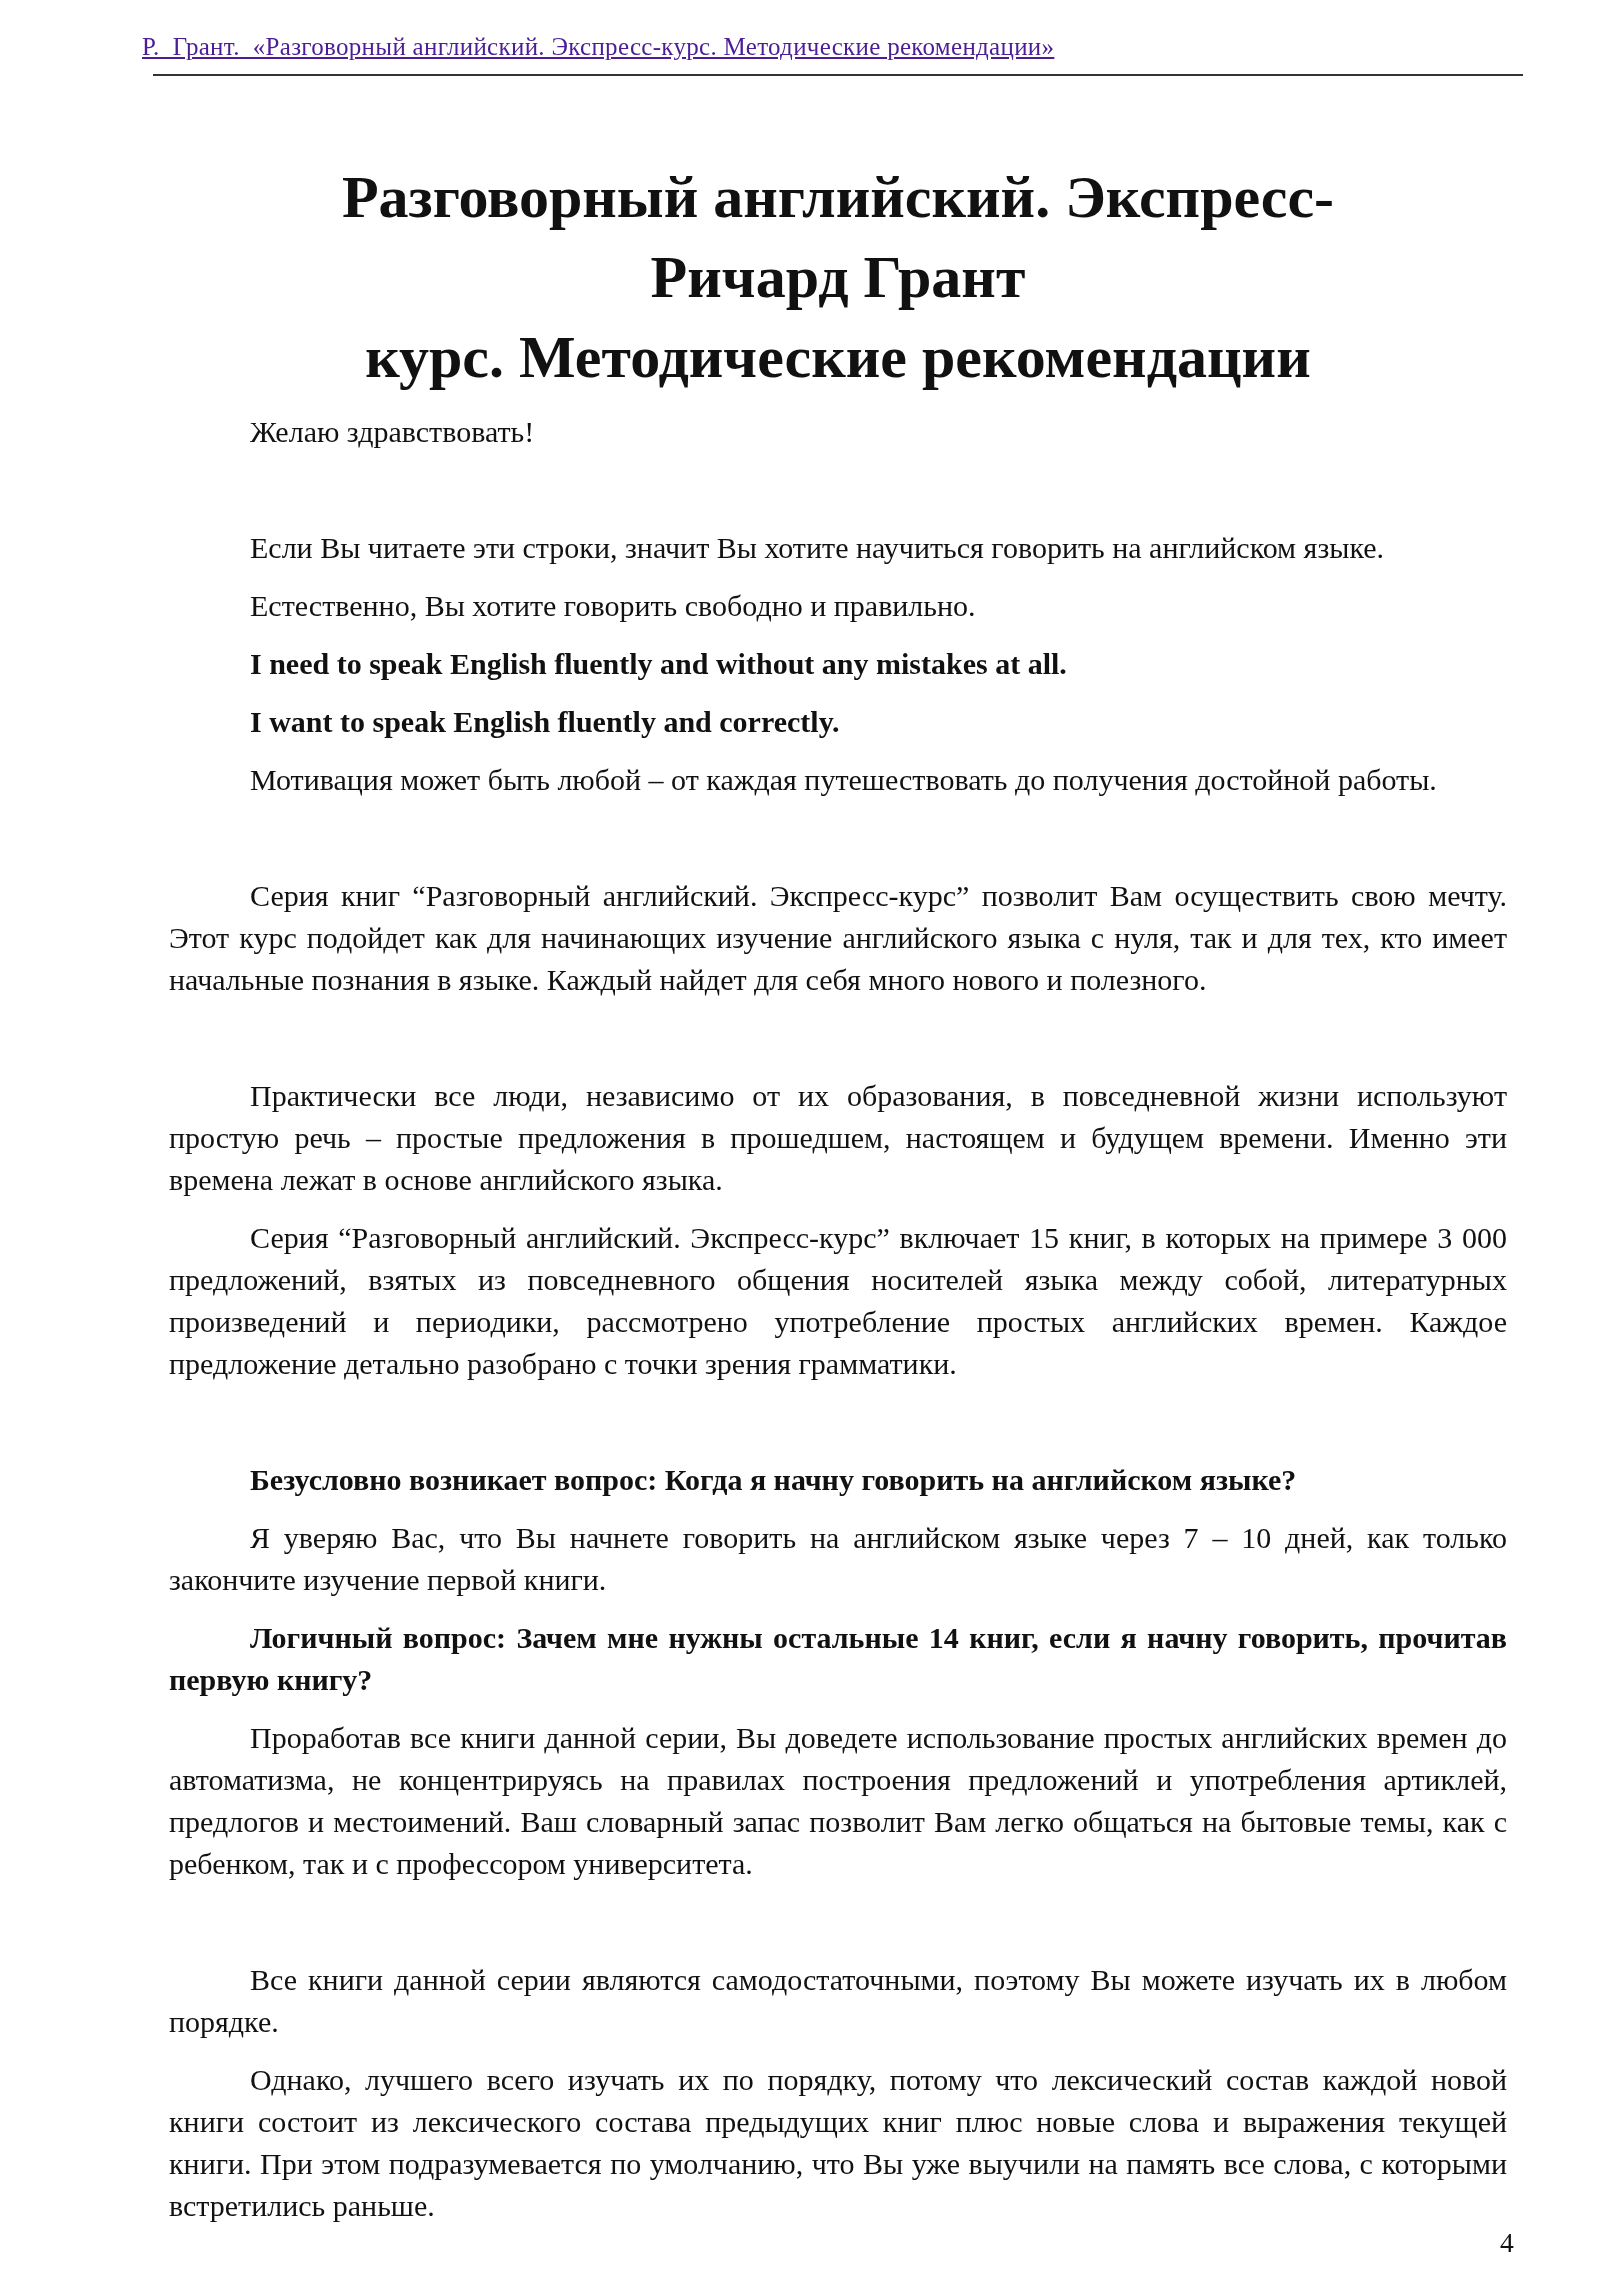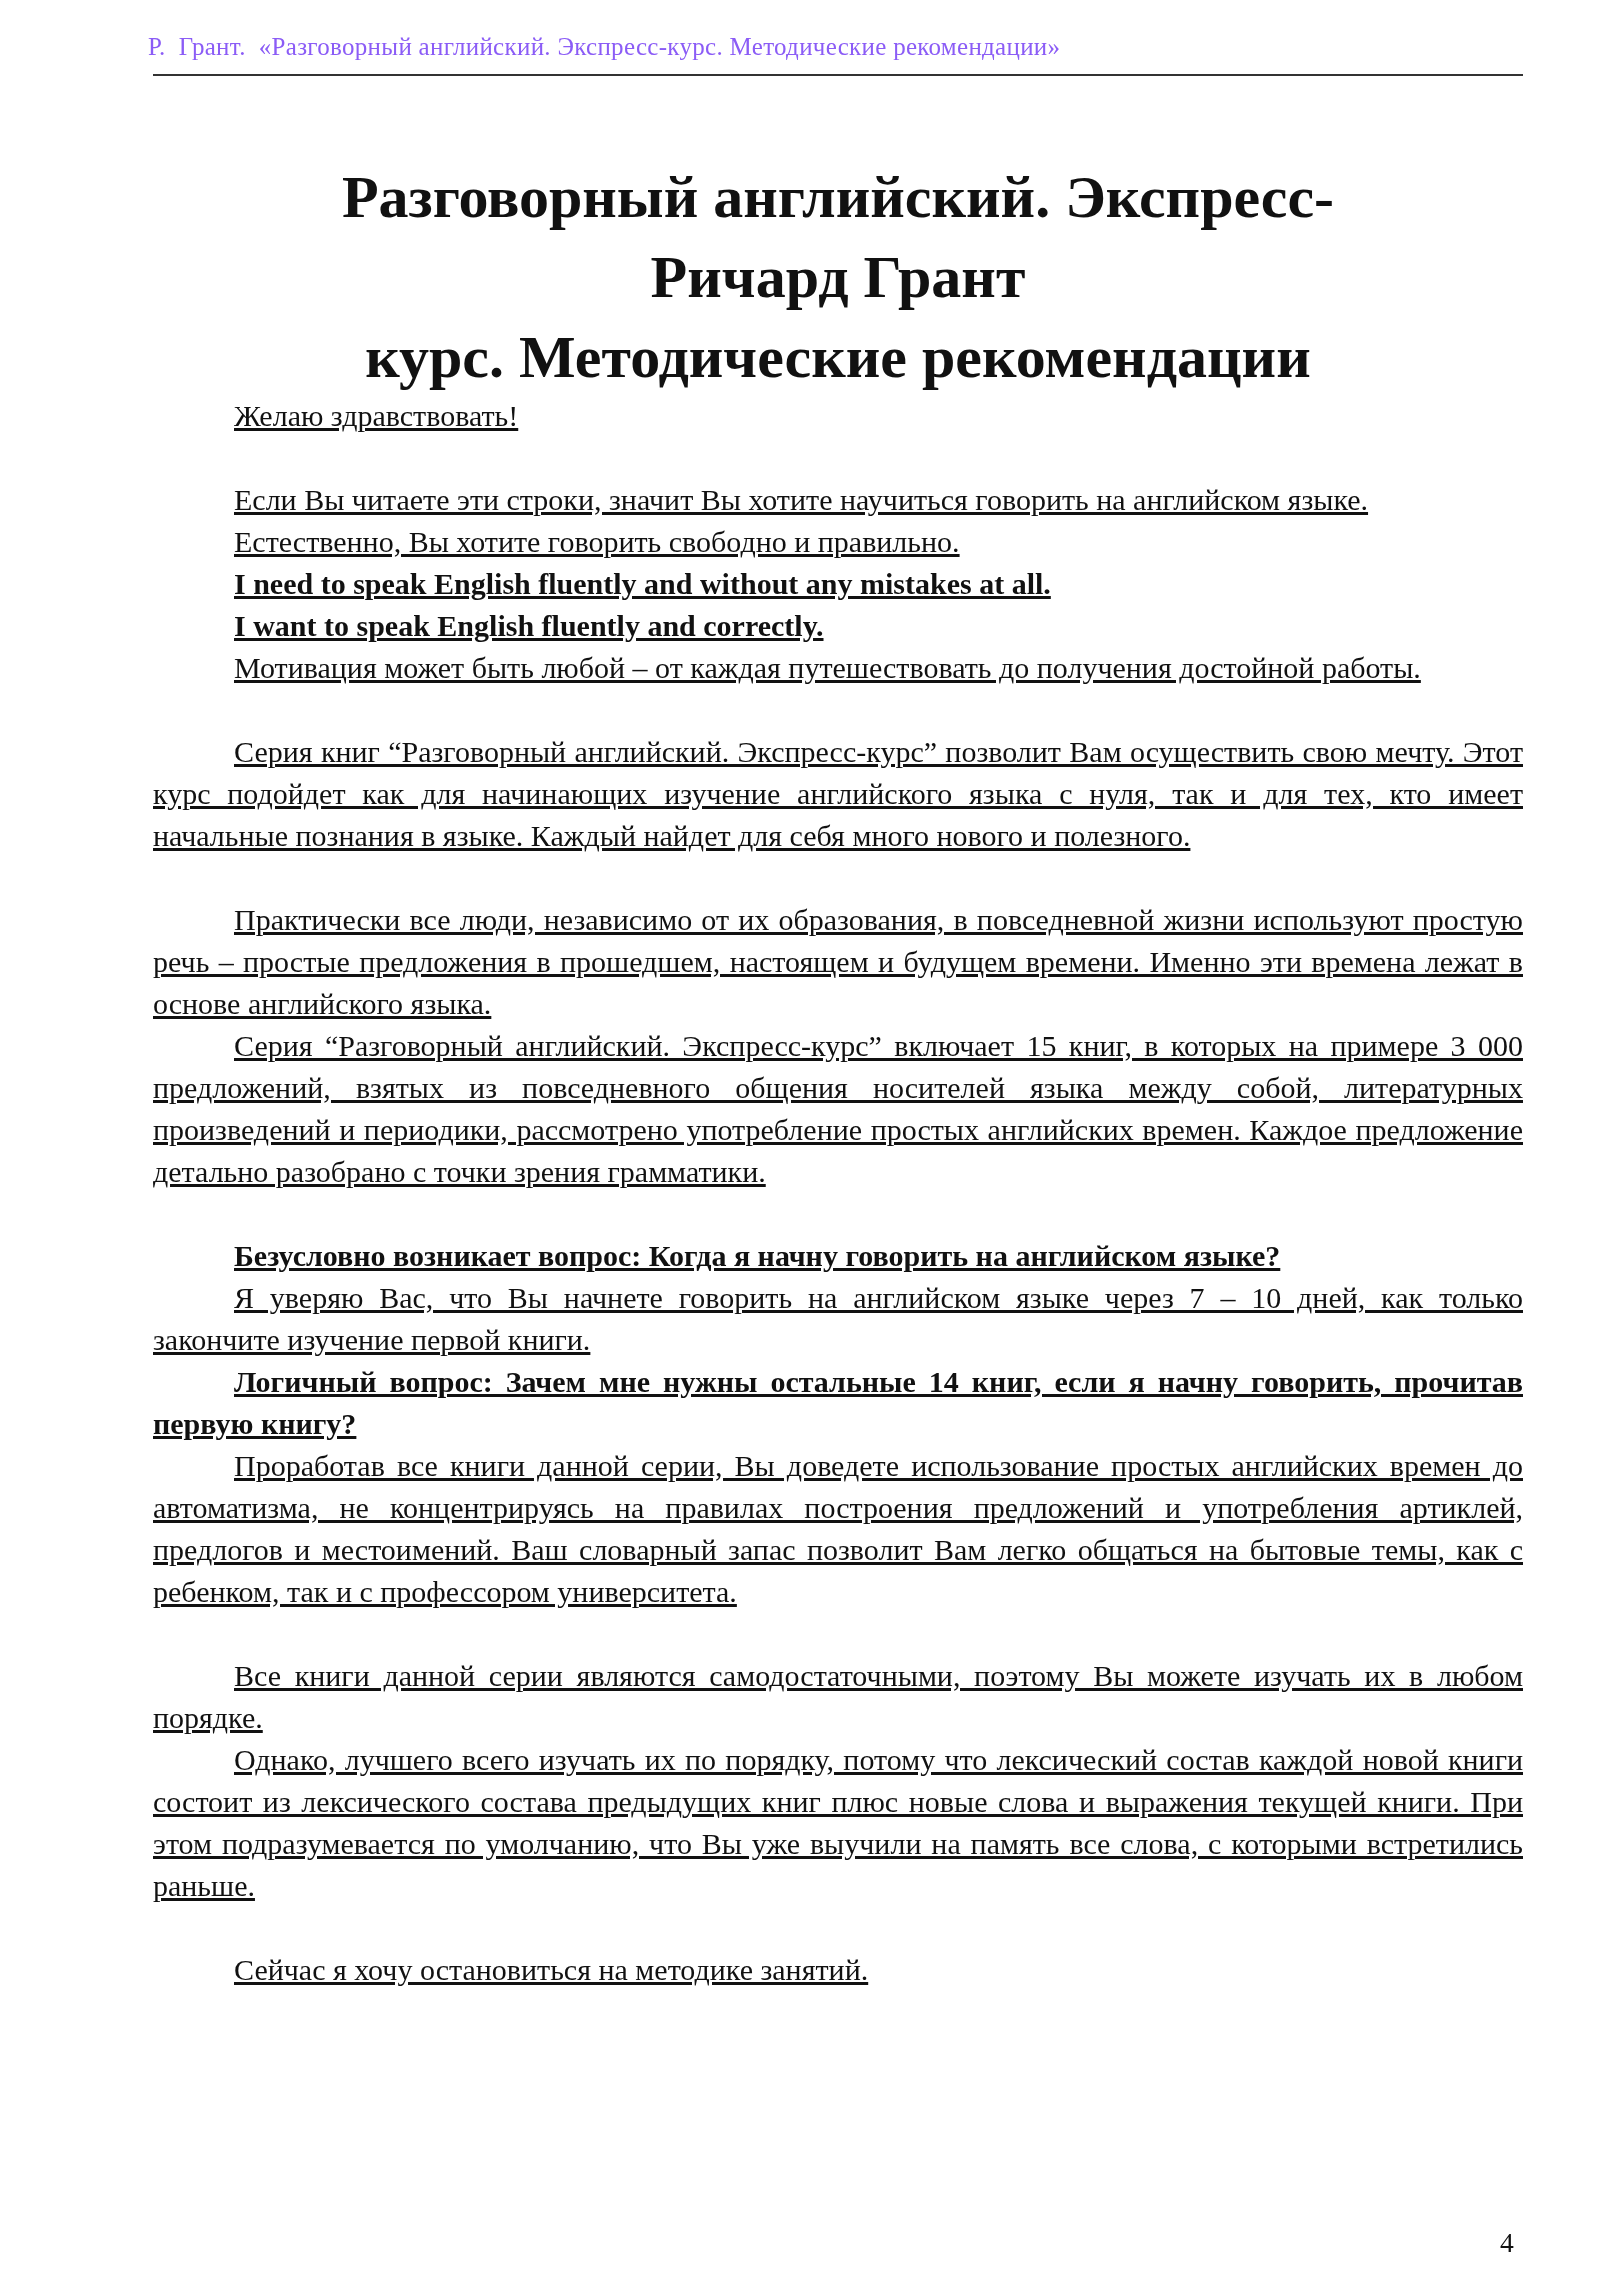--- a/index.html
+++ b/index.html
@@ -1,23 +1,23 @@
 <!DOCTYPE html>
 <html style="font-size:10px"><head>
 <meta charset="utf-8">
 <style>
   html, body { margin: 0; padding: 0; background: #ffffff; }
   body { width: 1623px; height: 2295px; position: relative; overflow: hidden;
          font-family: "Liberation Serif", "DejaVu Serif", serif; color: #111; }
-  .running-head { position: absolute; left: 148px; top: 33px; font-size: 25px; color: #8b5cf6; letter-spacing: 0.3px; white-space: pre; }
+  .running-head { position: absolute; left: 142px; top: 33px; font-size: 25px; color: #4c1d95; letter-spacing: 0.3px; white-space: pre; text-decoration: underline; }
   .head-rule { position: absolute; left: 153px; top: 74px; width: 1370px; height: 1.9px; background: #333; }
   .title { position: absolute; left: 153px; width: 1370px; top: 157px; text-align: center;
            font-weight: bold; font-size: 60px; line-height: 80px; }
   .body { position: absolute; left: 153px; top: 395px; width: 1370px; font-size: 30px; line-height: 42px; }
-  .p { margin: 0; text-align: justify; text-indent: 81px; text-decoration: underline; }
+  .p { margin: 16px; text-align: justify; text-indent: 81px; }
   .p.bold { font-weight: bold; }
   .gap { height: 42px; }
   .page-num { position: absolute; left: 1500px; top: 2227px; font-size: 27.6px; color: #111; }
 </style>
 </head>
 <body>
 
 <div class="running-head">Р.  Грант.  «Разговорный английский. Экспресс-курс. Методические рекомендации»</div>
 <div class="head-rule"></div>
 

